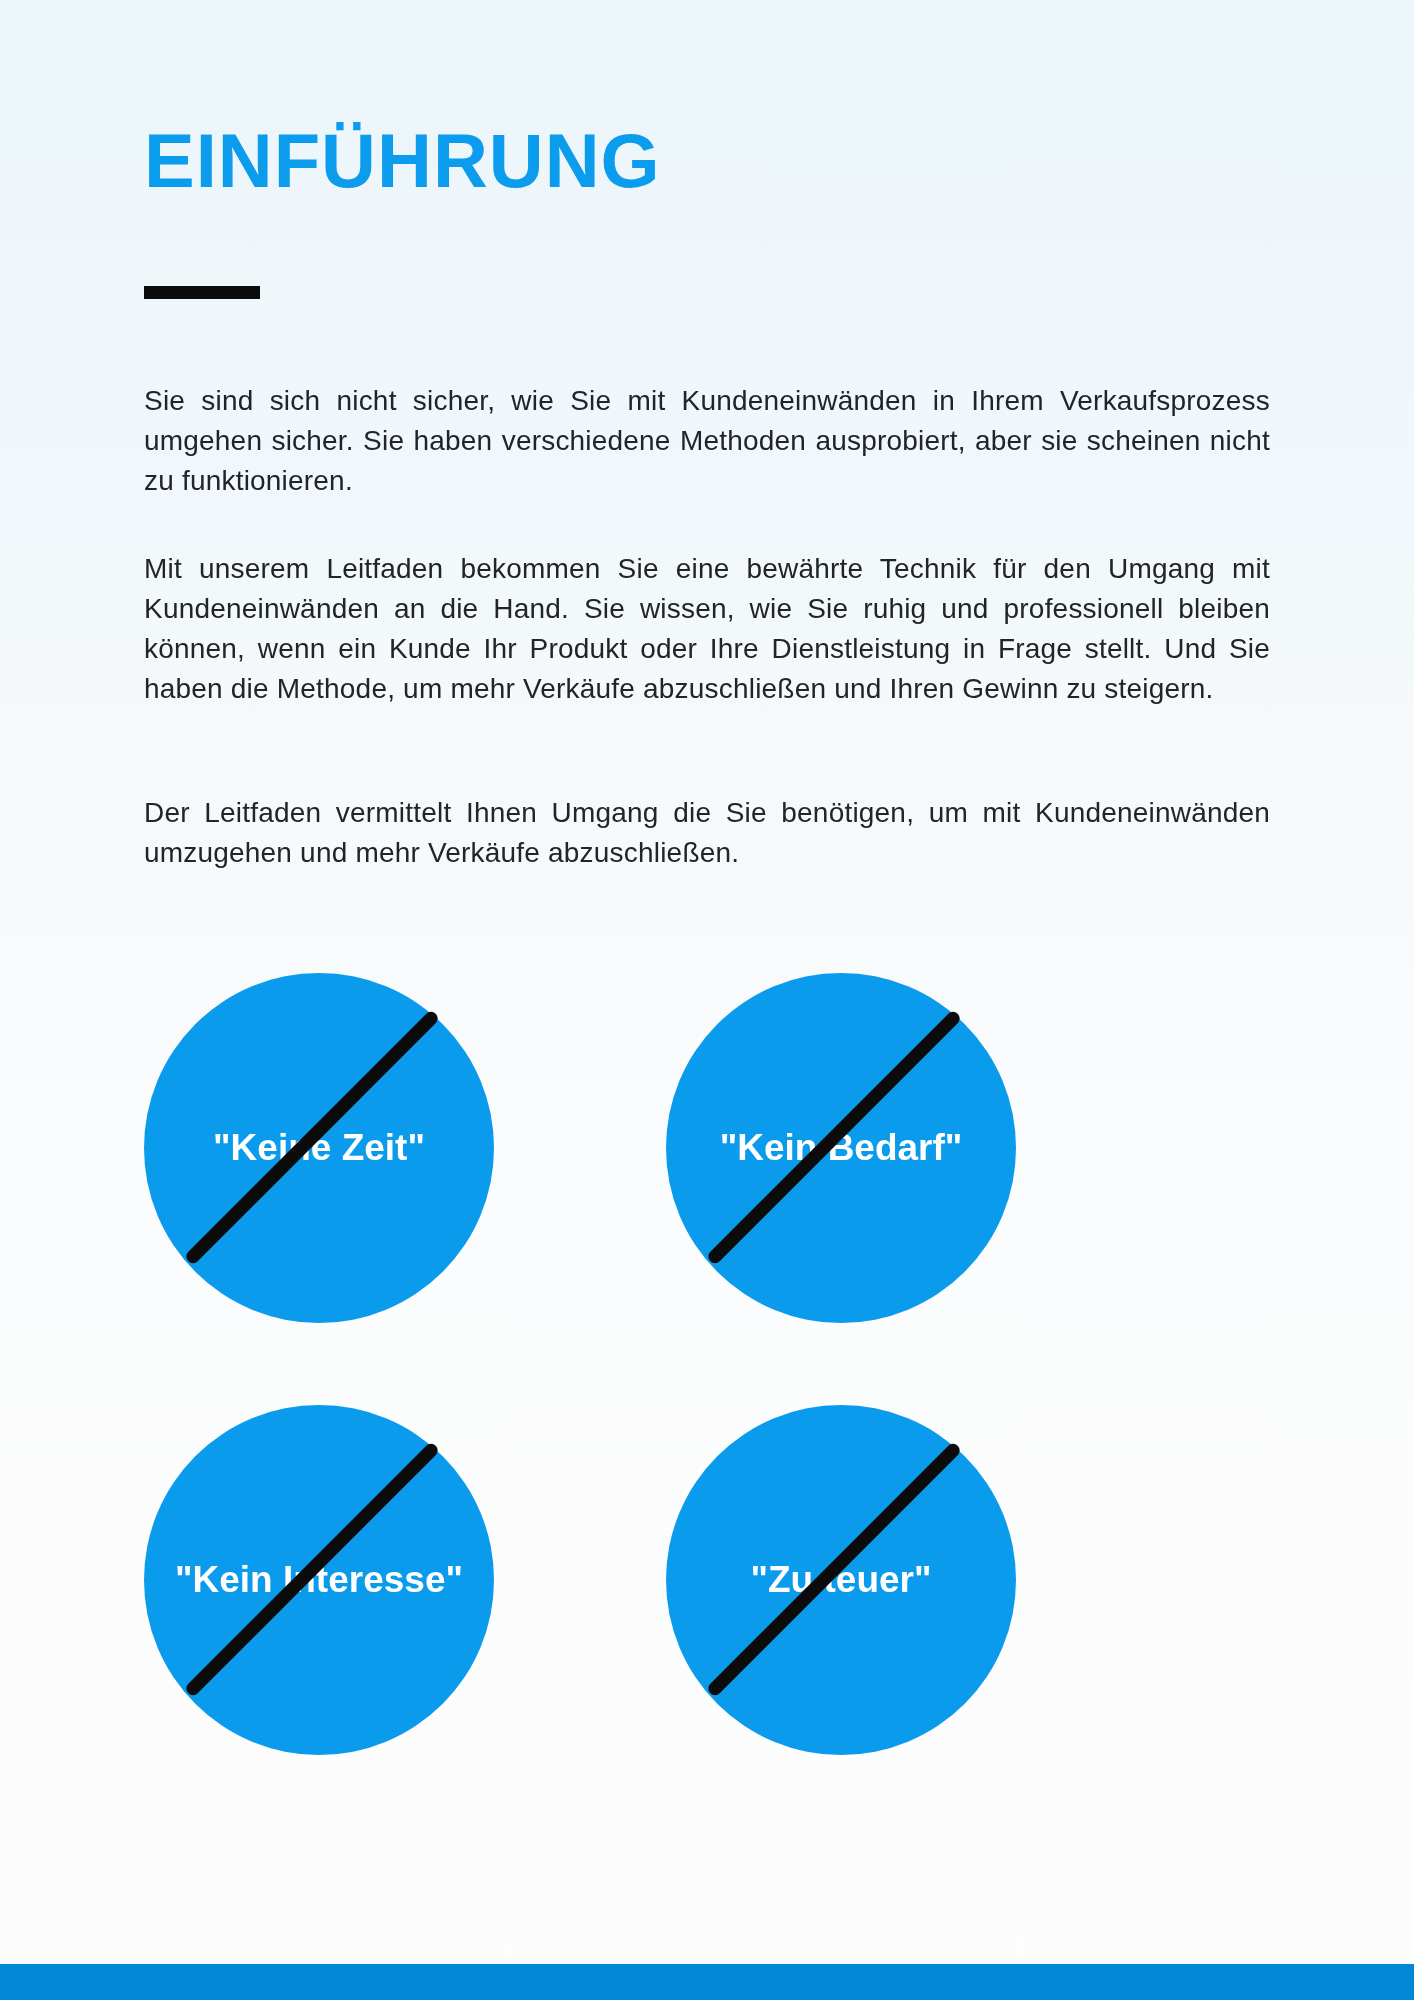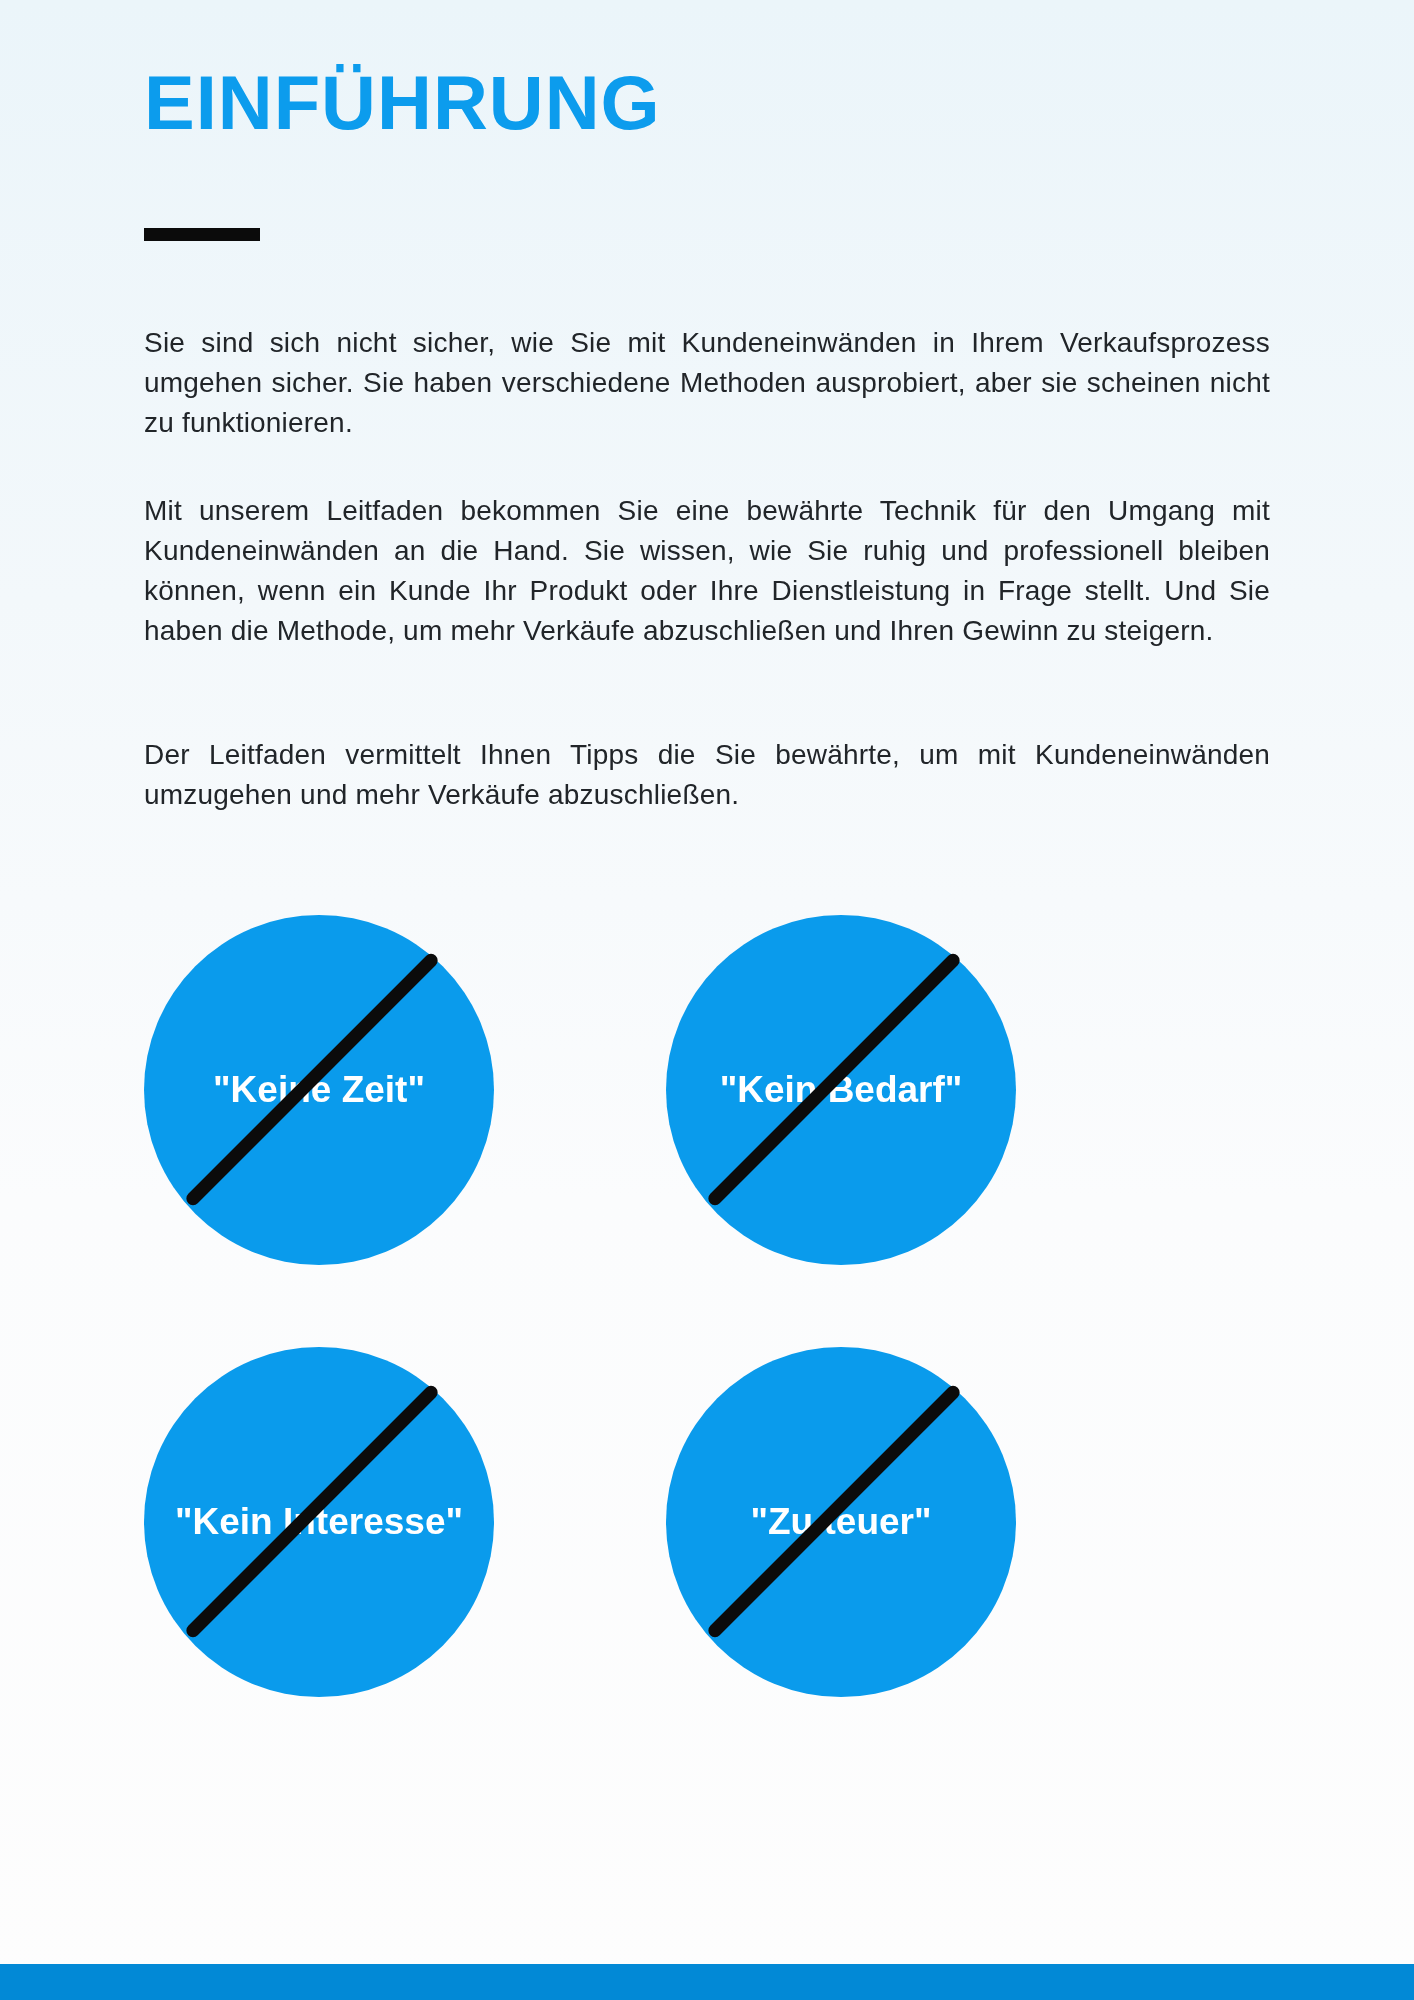--- a/index.html
+++ b/index.html
@@ -13,21 +13,21 @@
     margin: 0 auto;
     overflow: hidden;
     background: linear-gradient(180deg, #ebf5fa 0%, #f3f8fb 30%, #fbfcfd 60%, #fdfdfd 100%);
   }
 
   .content {
     padding: 0 144px;
   }
 
   .page-title {
-    margin-top: 54px;
+    margin-top: 112px;
     font-size: 76px;
     line-height: 1.3;
     font-weight: 800;
     letter-spacing: 1px;
     color: #0c9ced;
   }
 
   .divider-dash {
     width: 116px;
     height: 13px;
@@ -95,21 +95,21 @@
 
 <div class="page">
   <div class="content">
 
     <h1 class="page-title">EINFÜHRUNG</h1>
 
     <div class="divider-dash"></div>
 
     <p class="para para-1">Sie sind sich nicht sicher, wie Sie mit Kundeneinwänden in Ihrem Verkaufsprozess umgehen sicher. Sie haben verschiedene Methoden ausprobiert, aber sie scheinen nicht zu funktionieren.</p>
     <p class="para para-2">Mit unserem Leitfaden bekommen Sie eine bewährte Technik für den Umgang mit Kundeneinwänden an die Hand. Sie wissen, wie Sie ruhig und professionell bleiben können, wenn ein Kunde Ihr Produkt oder Ihre Dienstleistung in Frage stellt. Und Sie haben die Methode, um mehr Verkäufe abzuschließen und Ihren Gewinn zu steigern.</p>
-    <p class="para para-3">Der Leitfaden vermittelt Ihnen Tipps die Sie bewährte, um mit Kundeneinwänden umzugehen und mehr Verkäufe abzuschließen.</p>
+    <p class="para para-3">Der Leitfaden vermittelt Ihnen Umgang die Sie benötigen, um mit Kundeneinwänden umzugehen und mehr Verkäufe abzuschließen.</p>
 
     <div class="objection-grid">
 
       <div class="objection-circle">
         <span class="objection-label">"Keine Zeit"</span>
         <svg class="slash-svg" viewBox="0 0 100 100">
           <line x1="14" y1="81" x2="82" y2="13" stroke="#0b0b0b" stroke-width="3.8" stroke-linecap="round"></line>
         </svg>
       </div>
 

